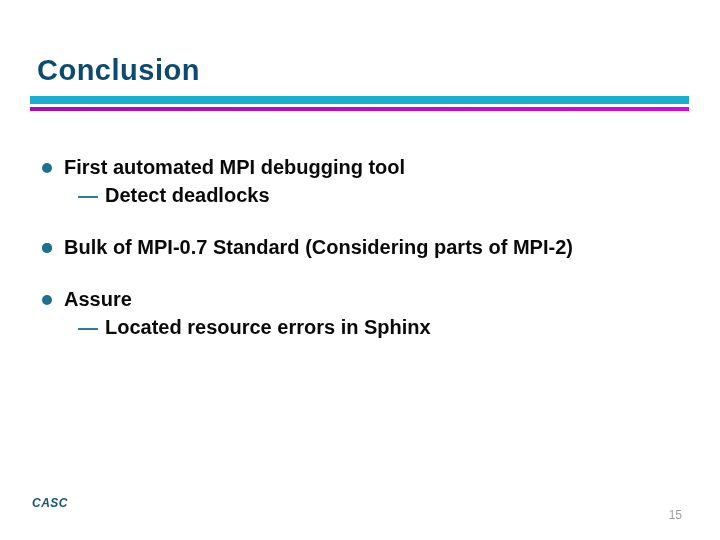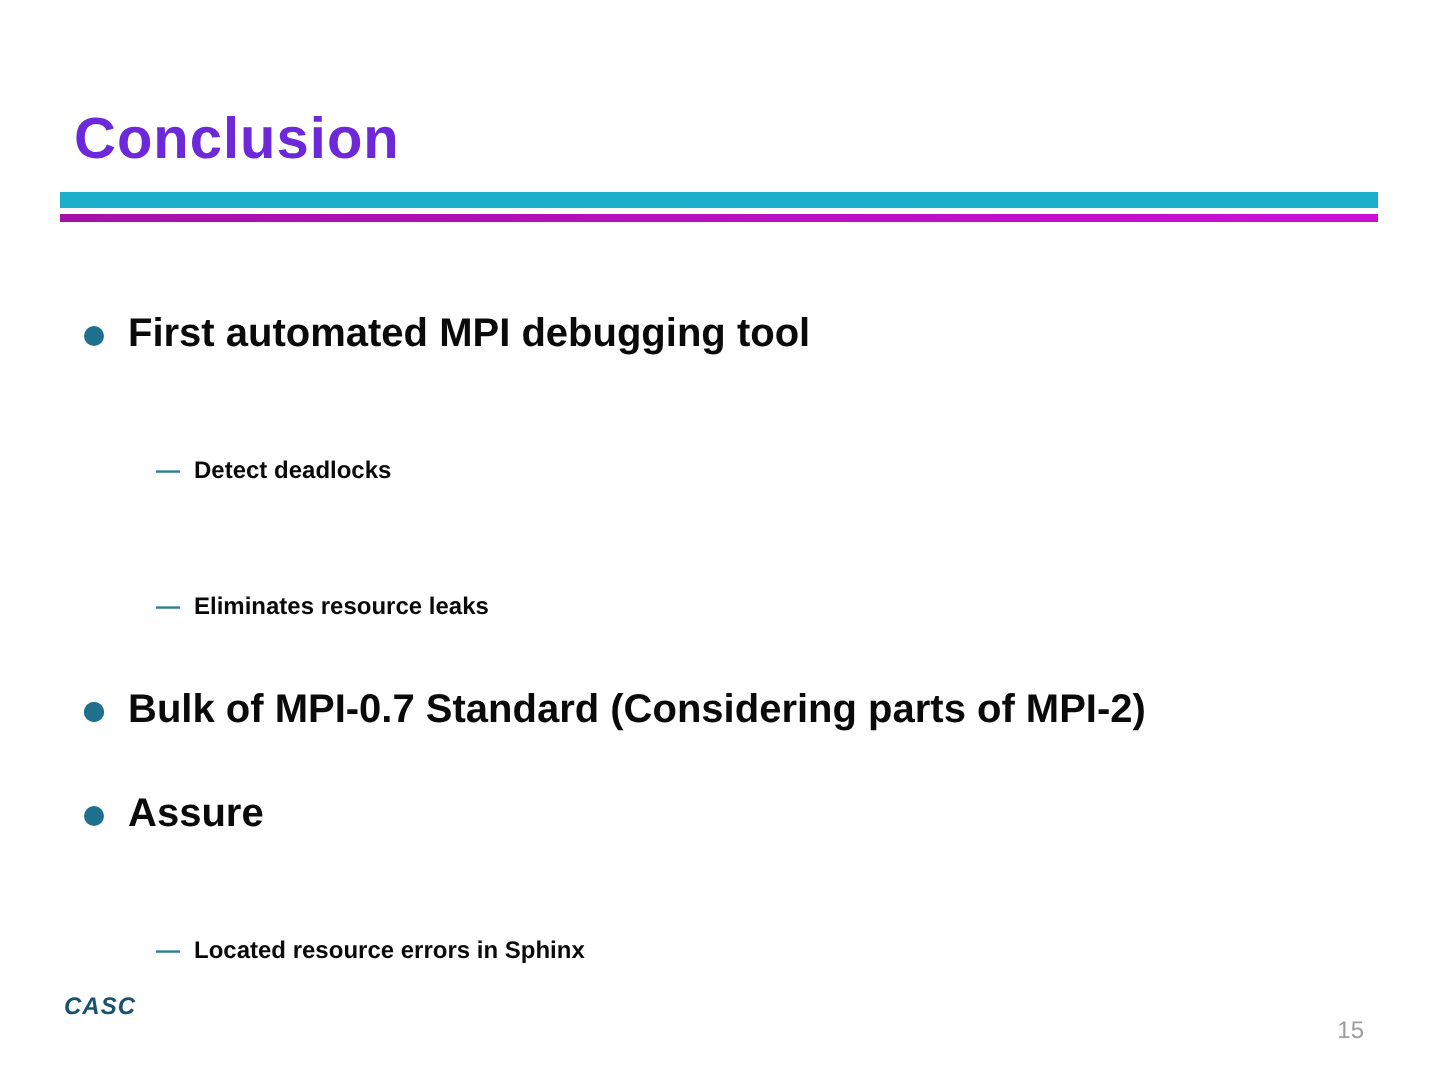--- a/index.html
+++ b/index.html
@@ -16,21 +16,21 @@
     font-family: "Liberation Sans", sans-serif;
     color: #0a0a0a;
   }
   .slide-title {
     position: absolute;
     left: 37px;
     top: 54px;
     font-size: 29px;
     font-weight: bold;
     letter-spacing: 0.5px;
-    color: #6d28d9;
+    color: #0c4a6e;
     white-space: nowrap;
   }
   .bar-teal {
     position: absolute;
     left: 30px;
     top: 96px;
     width: 659px;
     height: 8px;
     background: var(--teal-bar, #1caecb);
   }
@@ -64,25 +64,24 @@
     position: absolute;
     left: 4px;
     top: 10px;
     width: 10px;
     height: 10px;
     border-radius: 50%;
     background: var(--bullet, #1e708d);
   }
   .sub-line {
     padding-left: 40px;
-    font-size: 12px;
+    font-size: 20px;
     font-weight: bold;
     line-height: 28px;
     white-space: nowrap;
-    margin-top: 40px;
   }
   .sub-dash {
     color: var(--dash, #2f7f90);
     margin-right: 7px;
     font-weight: bold;
   }
   .footer-logo {
     position: absolute;
     left: 32px;
     top: 496px;
@@ -106,21 +105,20 @@
 
 <div class="slide">
   <div class="slide-title">Conclusion</div>
   <div class="bar-teal"></div>
   <div class="bar-magenta"></div>
 
   <div class="content">
       <div class="bullet-group">
         <div class="main-line"><span class="bullet-dot"></span><span>First automated MPI debugging tool</span></div>
         <div class="sub-line"><span class="sub-dash">—</span><span>Detect deadlocks</span></div>
-        <div class="sub-line"><span class="sub-dash">—</span><span>Eliminates resource leaks</span></div>
       </div>
       <div class="bullet-group">
         <div class="main-line"><span class="bullet-dot"></span></div>
       </div>
       <div class="bullet-group">
         <div class="main-line"><span class="bullet-dot"></span><span>Bulk of MPI-0.7 Standard (Considering parts of MPI-2)</span></div>
       </div>
       <div class="bullet-group">
         <div class="main-line"><span class="bullet-dot"></span><span>Assure</span></div>
         <div class="sub-line"><span class="sub-dash">—</span><span>Located resource errors in Sphinx</span></div>

